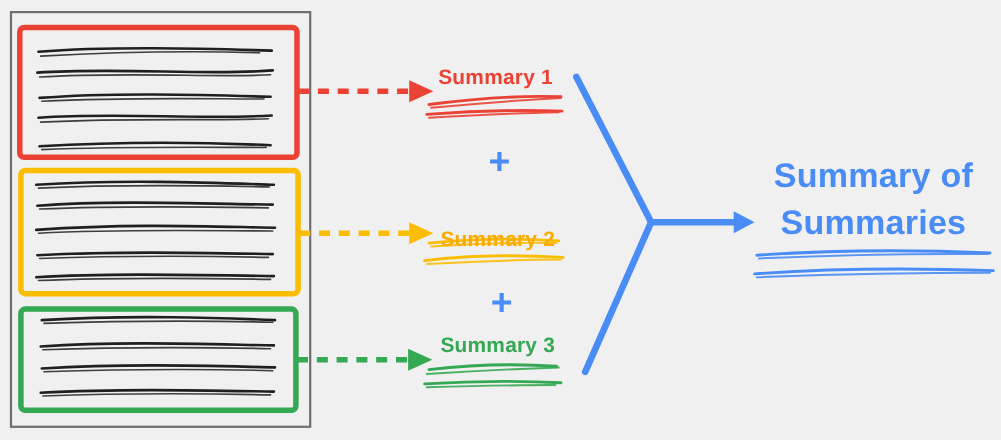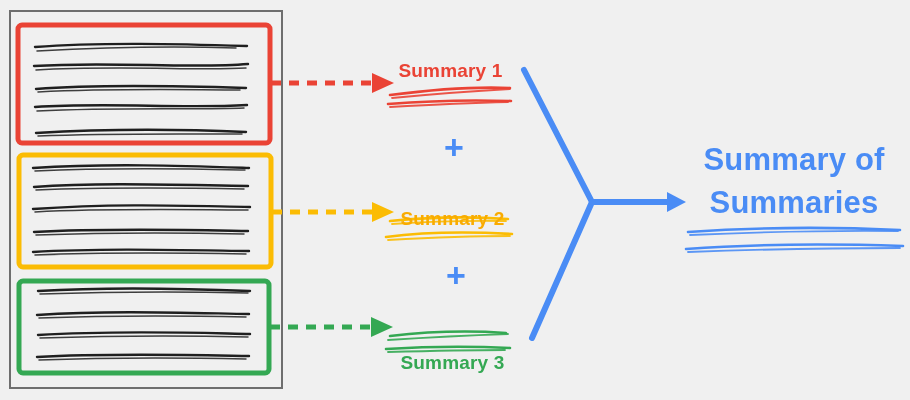--- a/index.html
+++ b/index.html
@@ -14,21 +14,21 @@
   .label{
     position:absolute;
     font-weight:700;
     text-align:center;
     letter-spacing:0.2px;
     white-space:nowrap;
   }
   .sum-label{font-size:19px;width:135px;}
   .c-red{color:#EA4335;}
   .c-yellow{color:#F9AB00;margin-top:19px;}
-  .c-green{color:#34A853;margin-top:48px;}
+  .c-green{color:#34A853;}
   .plus{
     position:absolute;
     width:52px;height:38px;line-height:38px;
     font-size:34px;font-weight:700;text-align:center;
     color:#4A8CF5;
   }
   .result{
     position:absolute;
     left:676px;top:138px;width:236px;
     font-size:31px;line-height:43px;font-weight:700;

